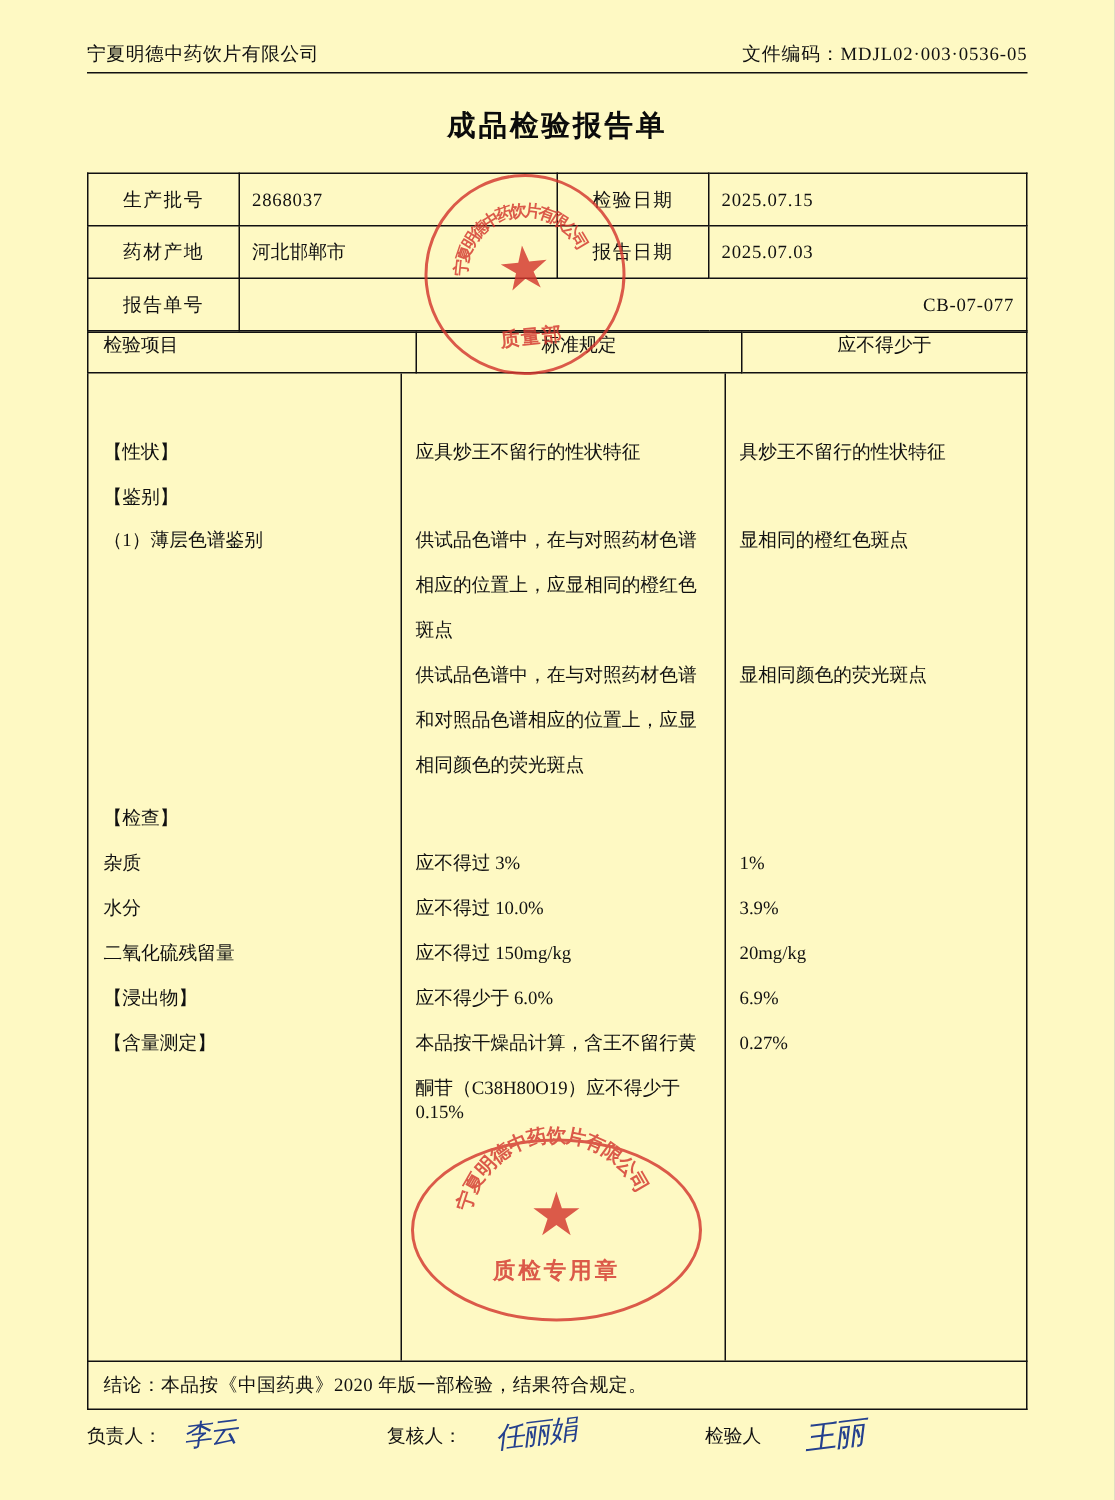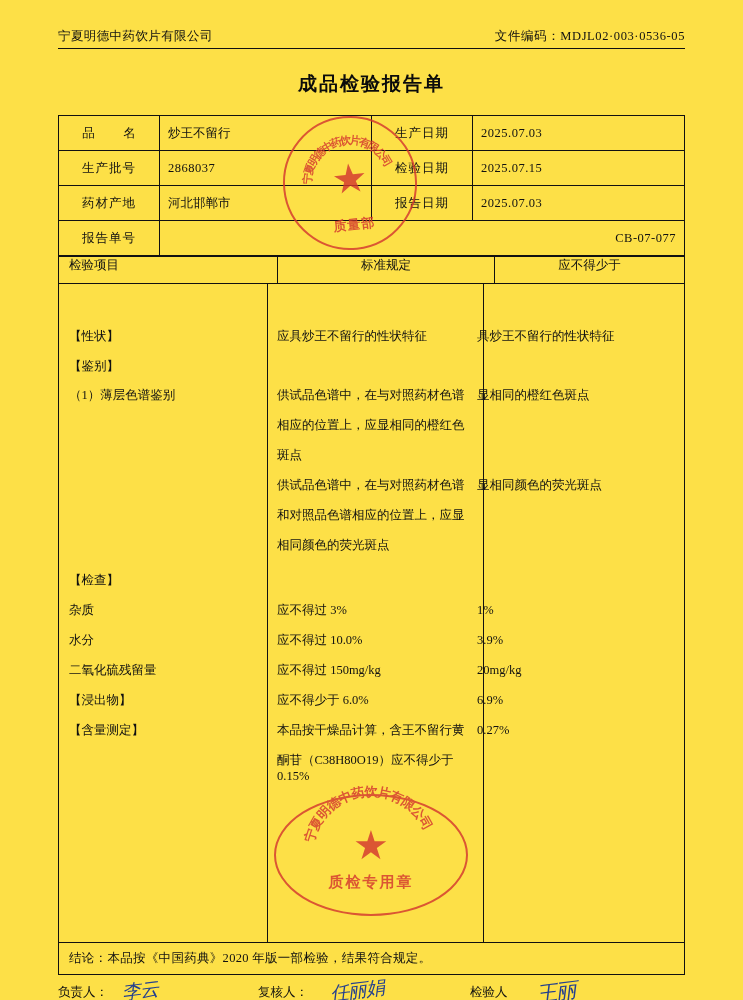--- a/index.html
+++ b/index.html
@@ -7,21 +7,21 @@
     padding: 0;
     background: #c8c8c8;
   }
   body {
     font-family: "Liberation Serif", "DejaVu Serif", serif;
   }
   .page {
     position: relative;
     width: 743px;
     height: 1000px;
-    background: #fde047;
+    background: #fef9c3;
     overflow: hidden;
   }
   .sheet {
     position: absolute;
     left: 58px;
     top: 28px;
     width: 627px;
     height: 944px;
   }
 
@@ -128,21 +128,21 @@
   .row {
     position: absolute;
     left: 0;
     right: 0;
     font-size: 12.5px;
     color: #111;
     line-height: 16px;
   }
   .cA { position: absolute; left: 10px; width: 190px; }
   .cB { position: absolute; left: 218px; width: 200px; }
-  .cC { position: absolute; left: 418px; width: 180px; }
+  .cC { position: absolute; left: 434px; width: 180px; }
 
   
   .concl {
     border-left: 1px solid #111;
     border-right: 1px solid #111;
     border-bottom: 1px solid #111;
     font-size: 12.5px;
     padding: 7px 10px;
     color: #111;
     letter-spacing: 0.3px;
@@ -243,26 +243,20 @@
 
     <div class="hdr">
       <div class="left">宁夏明德中药饮片有限公司</div>
       <div class="right">文件编码：MDJL02·003·0536-05</div>
     </div>
 
     <div class="title">成品检验报告单</div>
 
     <table class="main">
       <tbody>
-          <tr>
-        <td class="lbl-sp">品　名</td>
-        <td class="val">炒王不留行</td>
-        <td class="lbl" style="width:84px">生产日期</td>
-        <td class="val num">2025.07.03</td>
-      </tr>
       <tr>
         <td class="lbl">生产批号</td>
         <td class="val num">2868037</td>
         <td class="lbl">检验日期</td>
         <td class="val num">2025.07.15</td>
       </tr>
       <tr>
         <td class="lbl">药材产地</td>
         <td class="val">河北邯郸市</td>
         <td class="lbl">报告日期</td>

